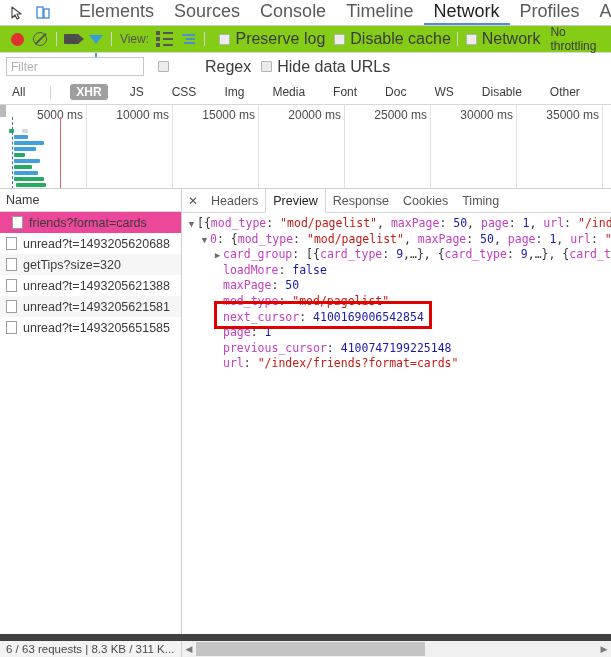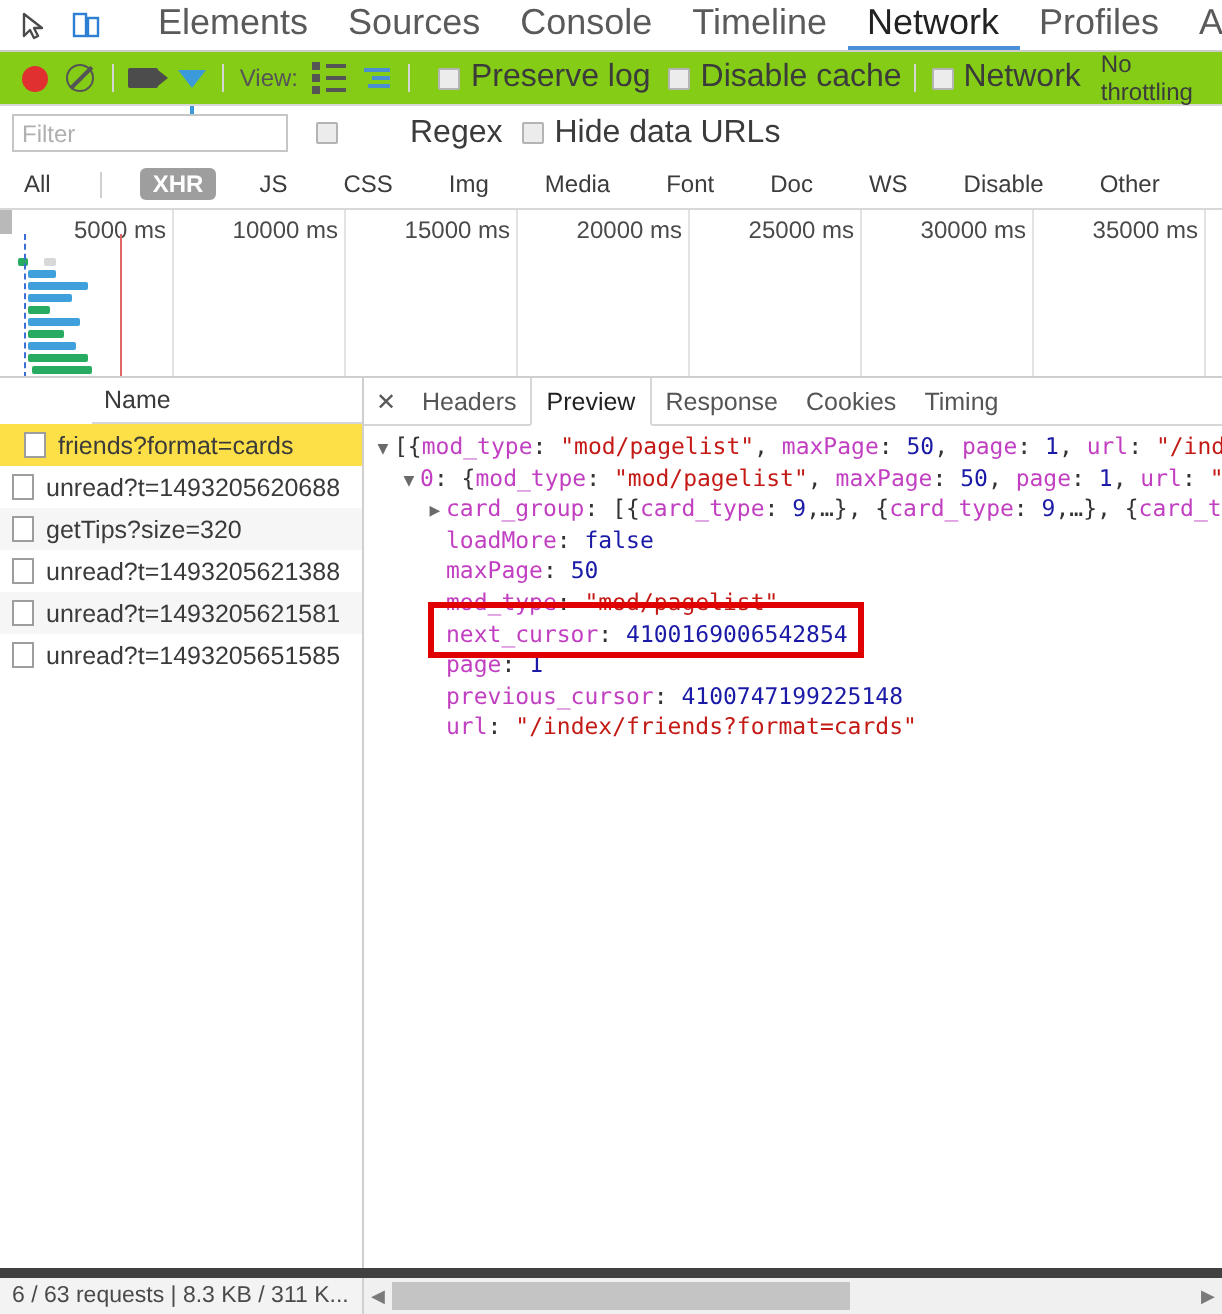--- a/index.html
+++ b/index.html
@@ -106,24 +106,24 @@
   .ov-grip { position: absolute; left: 0; top: 0; width: 6px; height: 12px; background: #b9b9b9; }
   .bars { position: absolute; left: 0; top: 12px; }
   .bar { position: absolute; height: 4px; border-radius: 1px; }
   .divline { position: absolute; top: 12px; width: 1px; height: 72px; }
 
   
   .main { flex: 1; display: flex; min-height: 0; position: relative; }
 
   
   .reqpane { width: 182px; min-width: 182px; display: flex; flex-direction: column; border-right: 1px solid #cfcfcf; background: #fff; }
-  .reqhead { height: 23px; display: flex; align-items: center; border-bottom: 1px solid #d6d6d6; font-size: 12.5px; color: #3a3a3a; padding-left: 6px; margin-left: 46px; }
+  .reqhead { height: 23px; display: flex; align-items: center; border-bottom: 1px solid #d6d6d6; font-size: 12.5px; color: #3a3a3a; padding-left: 6px; }
   .reqlist { flex: 1; overflow: hidden; }
   .reqrow { height: 21px; display: flex; align-items: center; padding-left: 6px; gap: 6px; font-size: 12.5px; color: #3a3a3a; white-space: nowrap; }
-  .reqrow.sel { background: #fde047; padding-left: 12px; }
+  .reqrow.sel { background: #ec4899; padding-left: 12px; }
   .reqrow.alt { background: #f6f6f6; }
   .docico { width: 11px; height: 13px; border: 1px solid #9d9d9d; background: #fff; display: block; flex: none; }
 
   
   .prevpane { flex: 1; display: flex; flex-direction: column; min-width: 0; background: #fff; position: relative; }
   .prevtabs { height: 24px; min-height: 24px; display: flex; align-items: stretch; border-bottom: 1px solid #d6d6d6; background: #fff; }
   .pclose { width: 22px; display: flex; align-items: center; justify-content: center; color: #5a5a5a; font-size: 12px; }
   .ptab { display: flex; align-items: center; padding: 0 7px; font-size: 12.5px; color: #555; }
   .ptab.active { color: #222; background: #fff; border-left: 1px solid #d6d6d6; border-right: 1px solid #d6d6d6; margin-bottom: -1px; border-bottom: 1px solid #fff; }
   .prevbody { flex: 1; position: relative; overflow: hidden; font-family: "DejaVu Sans Mono", monospace; font-size: 11.5px; padding-top: 3px; }
@@ -131,21 +131,21 @@
   .arrow { display: inline-block; width: 11px; color: #6a6a6a; font-size: 9px; text-align: center; }
   .arrow.blank { color: transparent; }
   .k { color: #c13fc1; }
   .v { color: #1a1aa6; }
   .s { color: #c41a16; }
   .p { color: #333; }
   .idx { color: #c13fc1; }
   .hl-box { position: absolute; border: 3px solid #e10000; pointer-events: none; }
 
   
-  .statusbar { height: 23px; min-height: 23px; display: flex; align-items: stretch; border-top: 5px solid #404040; background: #f3f3f3; justify-content: flex-end; }
+  .statusbar { height: 23px; min-height: 23px; display: flex; align-items: stretch; border-top: 7px solid #404040; background: #f3f3f3; justify-content: flex-end; }
   .statustext { width: 182px; min-width: 182px; display: flex; align-items: center; padding-left: 6px; font-size: 11.5px; color: #4a4a4a; border-right: 1px solid #cfcfcf; white-space: nowrap; }
   .hscroll { flex: 1; display: flex; align-items: center; background: #f0f0f0; position: relative; }
   .harrow { width: 14px; text-align: center; color: #7a7a7a; font-size: 9px; }
   .htrack { flex: 1; height: 14px; position: relative; background: #f0f0f0; }
   .hthumb { position: absolute; left: 0; top: 0; height: 14px; width: 57%; background: #c4c4c4; }
 </style>
 </head>
 <body>
 
 <div id="app">

